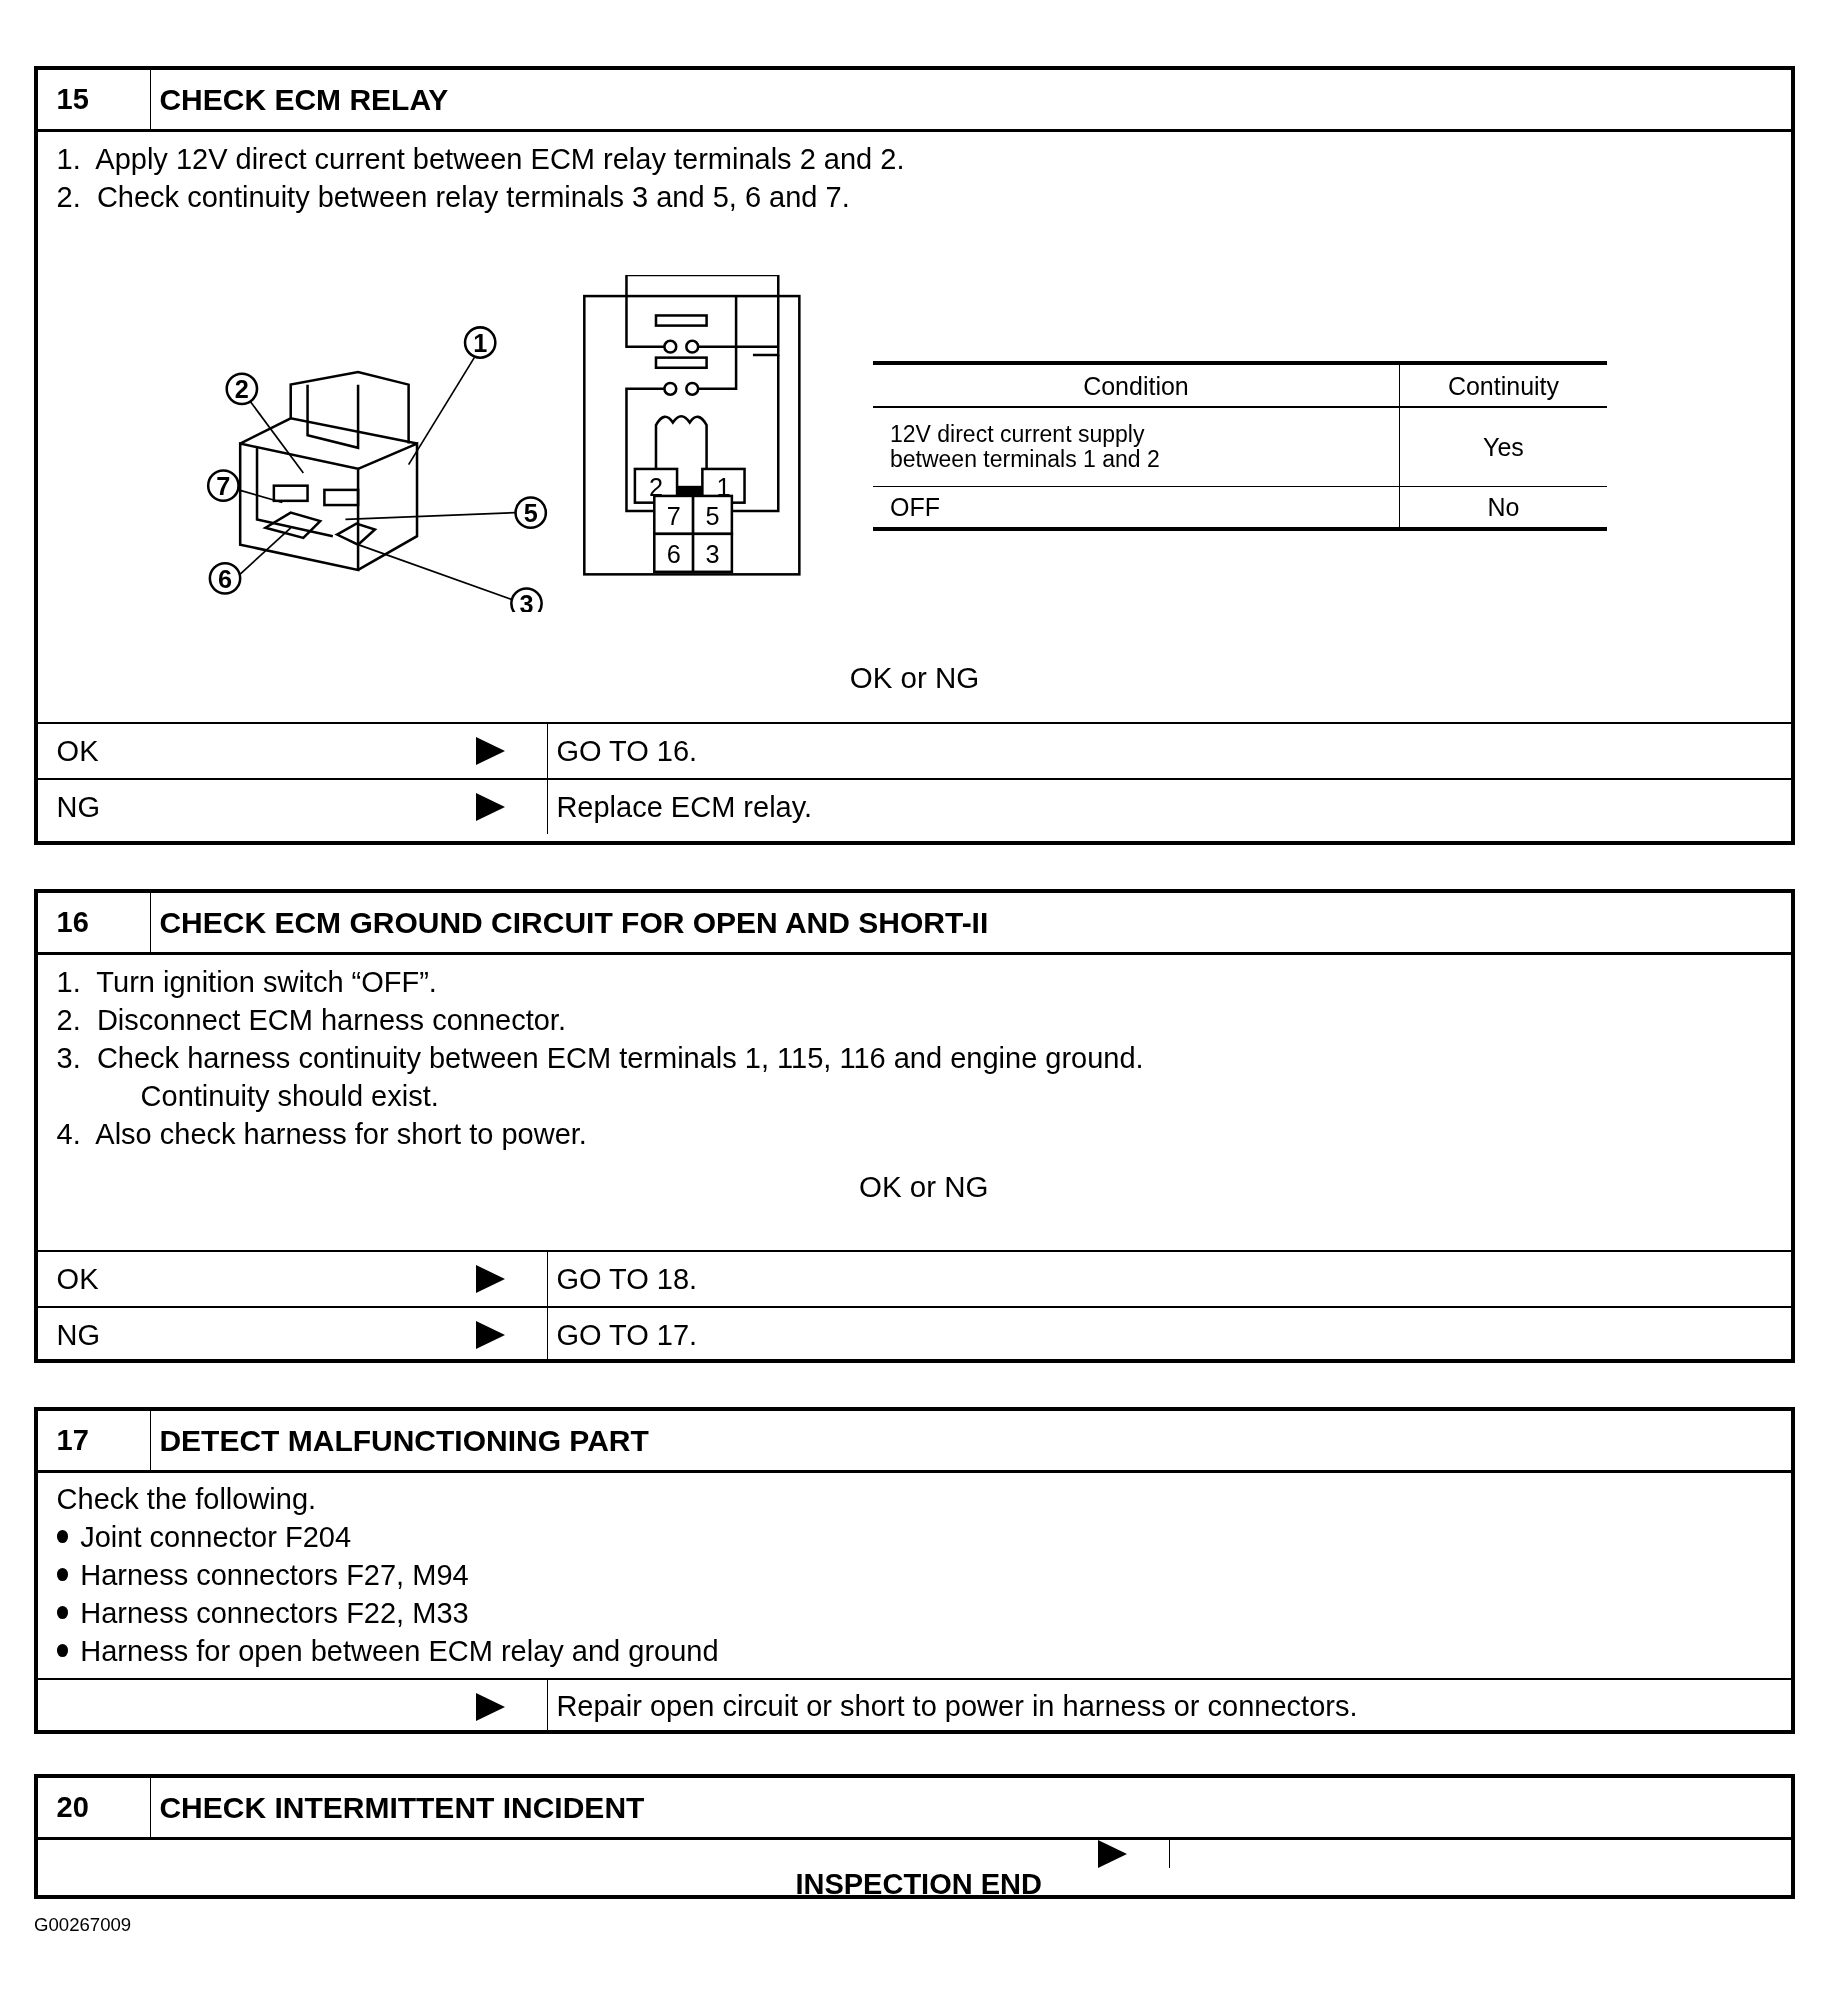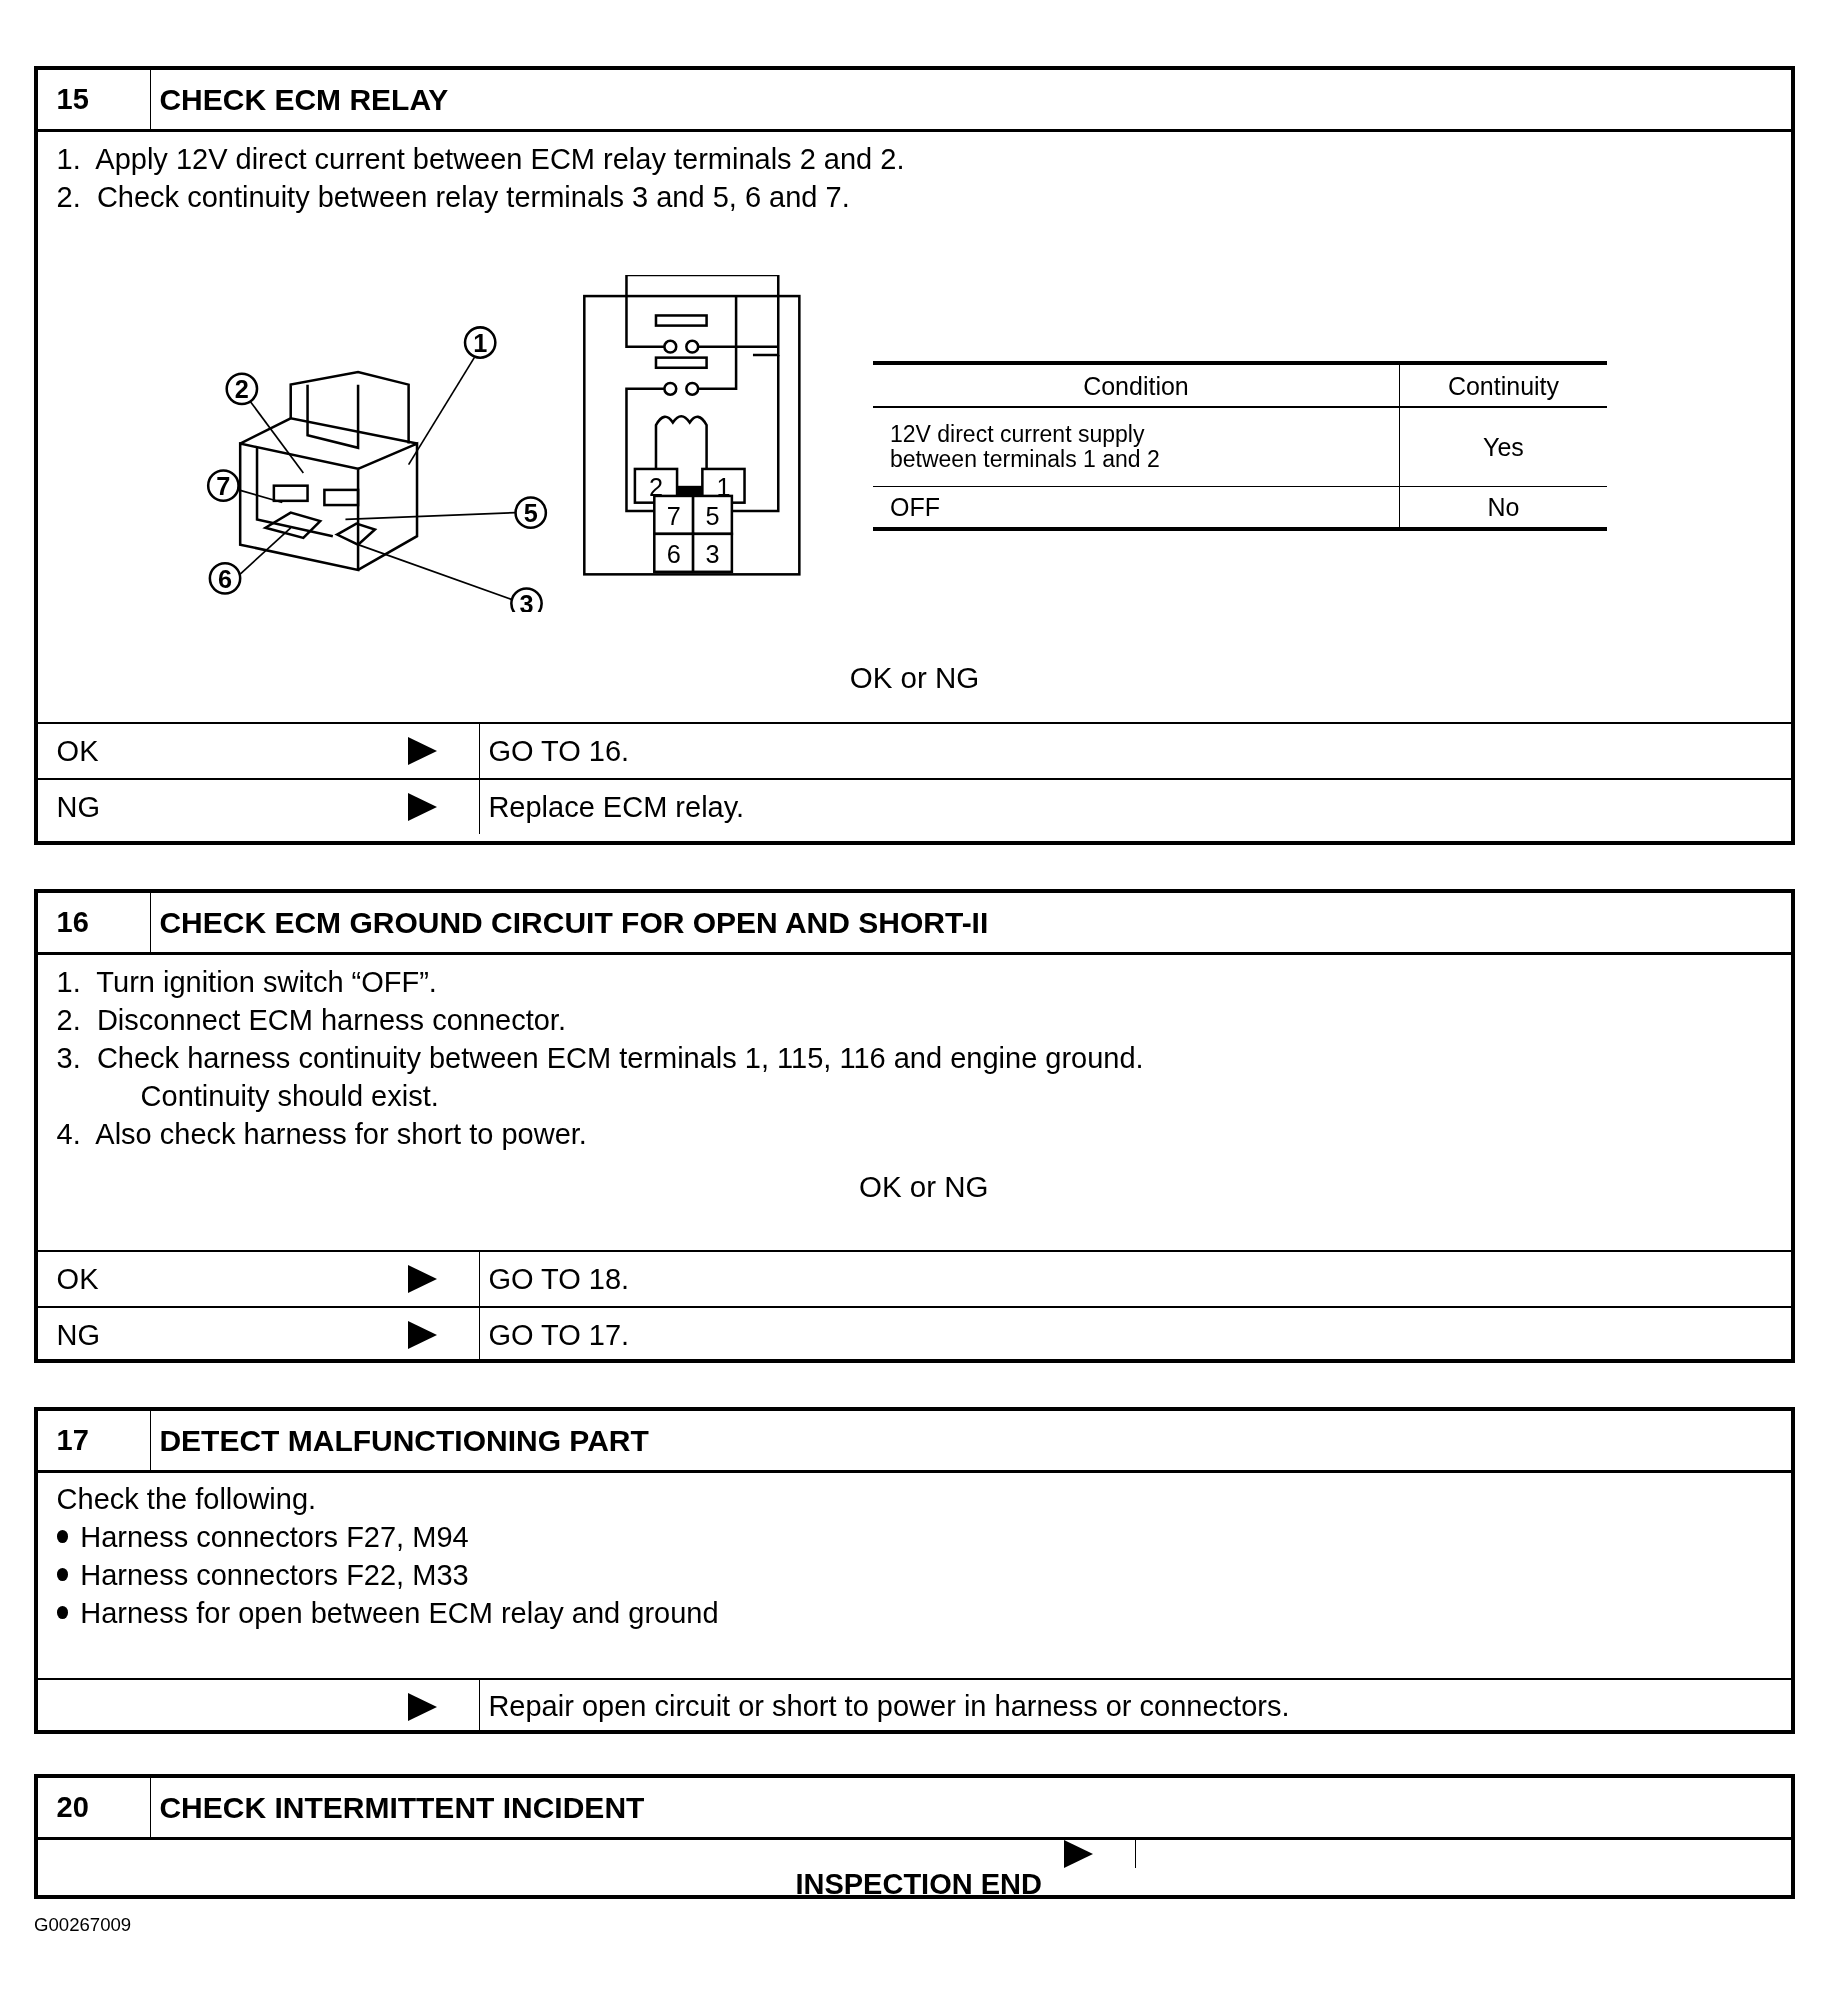--- a/index.html
+++ b/index.html
@@ -7,21 +7,21 @@
   .box{position:absolute;left:34px;width:1761px;border:4.2px solid #000;box-sizing:border-box;}
   .hdr{height:59px;border-bottom:3.4px solid #000;display:flex;align-items:center;}
   .num{width:113px;height:100%;border-right:1.7px solid #000;display:flex;align-items:center;padding-left:18.6px;box-sizing:border-box;font-weight:bold;font-size:29px;}
   .ttl{padding-left:8.4px;font-weight:bold;font-size:30px;}
   .body{position:relative;font-size:29px;line-height:38px;padding:8.4px 0 0 18.6px;}
   .step{white-space:pre;}
   .indent{padding-left:44px;}
   .indent2{padding-left:84px;font-weight:normal;}
   .oking{text-align:center;font-weight:normal;font-size:29.5px;}
   .row{display:flex;border-top:2.5px solid #000;height:54px;align-items:center;font-size:29px;}
-  .row .left{width:442px;height:100%;display:flex;align-items:center;justify-content:space-between;padding:0 42px 0 18.6px;box-sizing:border-box;border-right:1.7px solid #000;}
+  .row .left{width:510px;height:100%;display:flex;align-items:center;justify-content:space-between;padding:0 42px 0 18.6px;box-sizing:border-box;border-right:1.7px solid #000;}
   .row .right{padding-left:8.4px;}
   .arrow{width:0;height:0;border-top:14.3px solid transparent;border-bottom:14.3px solid transparent;border-left:29px solid #000;}
   .bullet{display:inline-block;width:11.8px;height:13.5px;border-radius:50%;background:#000;margin-right:11.8px;vertical-align:middle;position:relative;top:-2.5px;}
   .ctable{position:absolute;left:835px;top:229px;width:734px;border-collapse:collapse;font-size:25px;}
   .ctable td,.ctable th{font-weight:normal;border-right:1.7px solid #000;}
   .ctable td:last-child,.ctable th:last-child{border-right:none;}
   .footer{position:absolute;left:34px;top:1914px;font-size:18.6px;}
   svg text{font-family:"Liberation Sans",sans-serif;}
 </style>
 </head>
@@ -192,20 +192,21 @@
   </div>
 </div>
 
 <div class="box" style="top:1407px;height:327px;">
   <div class="hdr">
     <div class="num">17</div>
     <div class="ttl">DETECT MALFUNCTIONING PART</div>
   </div>
   <div class="body" style="height:198px;padding-top:6.7px;">
     <div>Check the following.</div>
+    <div><span class="bullet"></span><span>Joint connector F204</span></div>
     <div><span class="bullet"></span><span>Harness connectors F27, M94</span></div>
     <div><span class="bullet"></span><span>Harness connectors F22, M33</span></div>
     <div><span class="bullet"></span><span>Harness for open between ECM relay and ground</span></div>
   </div>
   <div class="row">
     <div class="left">
         <span></span>
         <span class="arrow"></span>
       </div>
     <div class="right">Repair open circuit or short to power in harness or connectors.</div>

